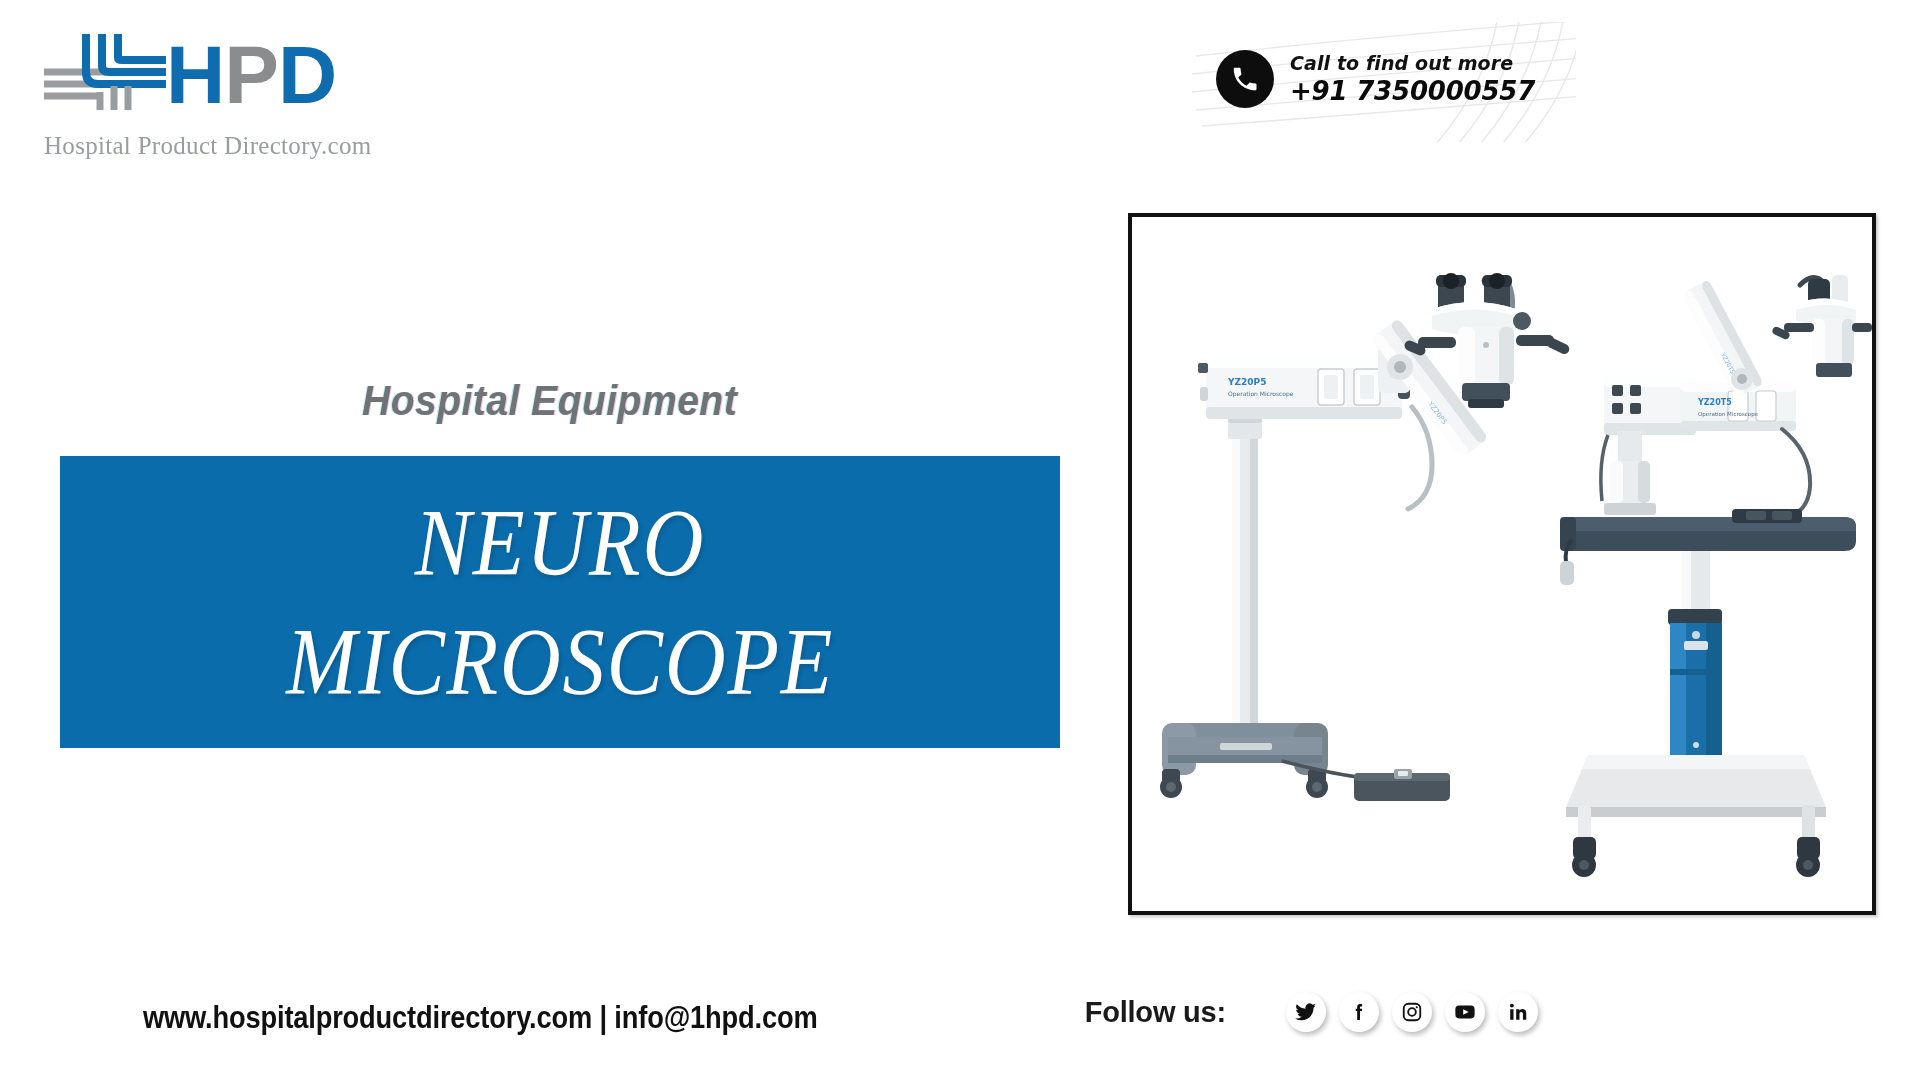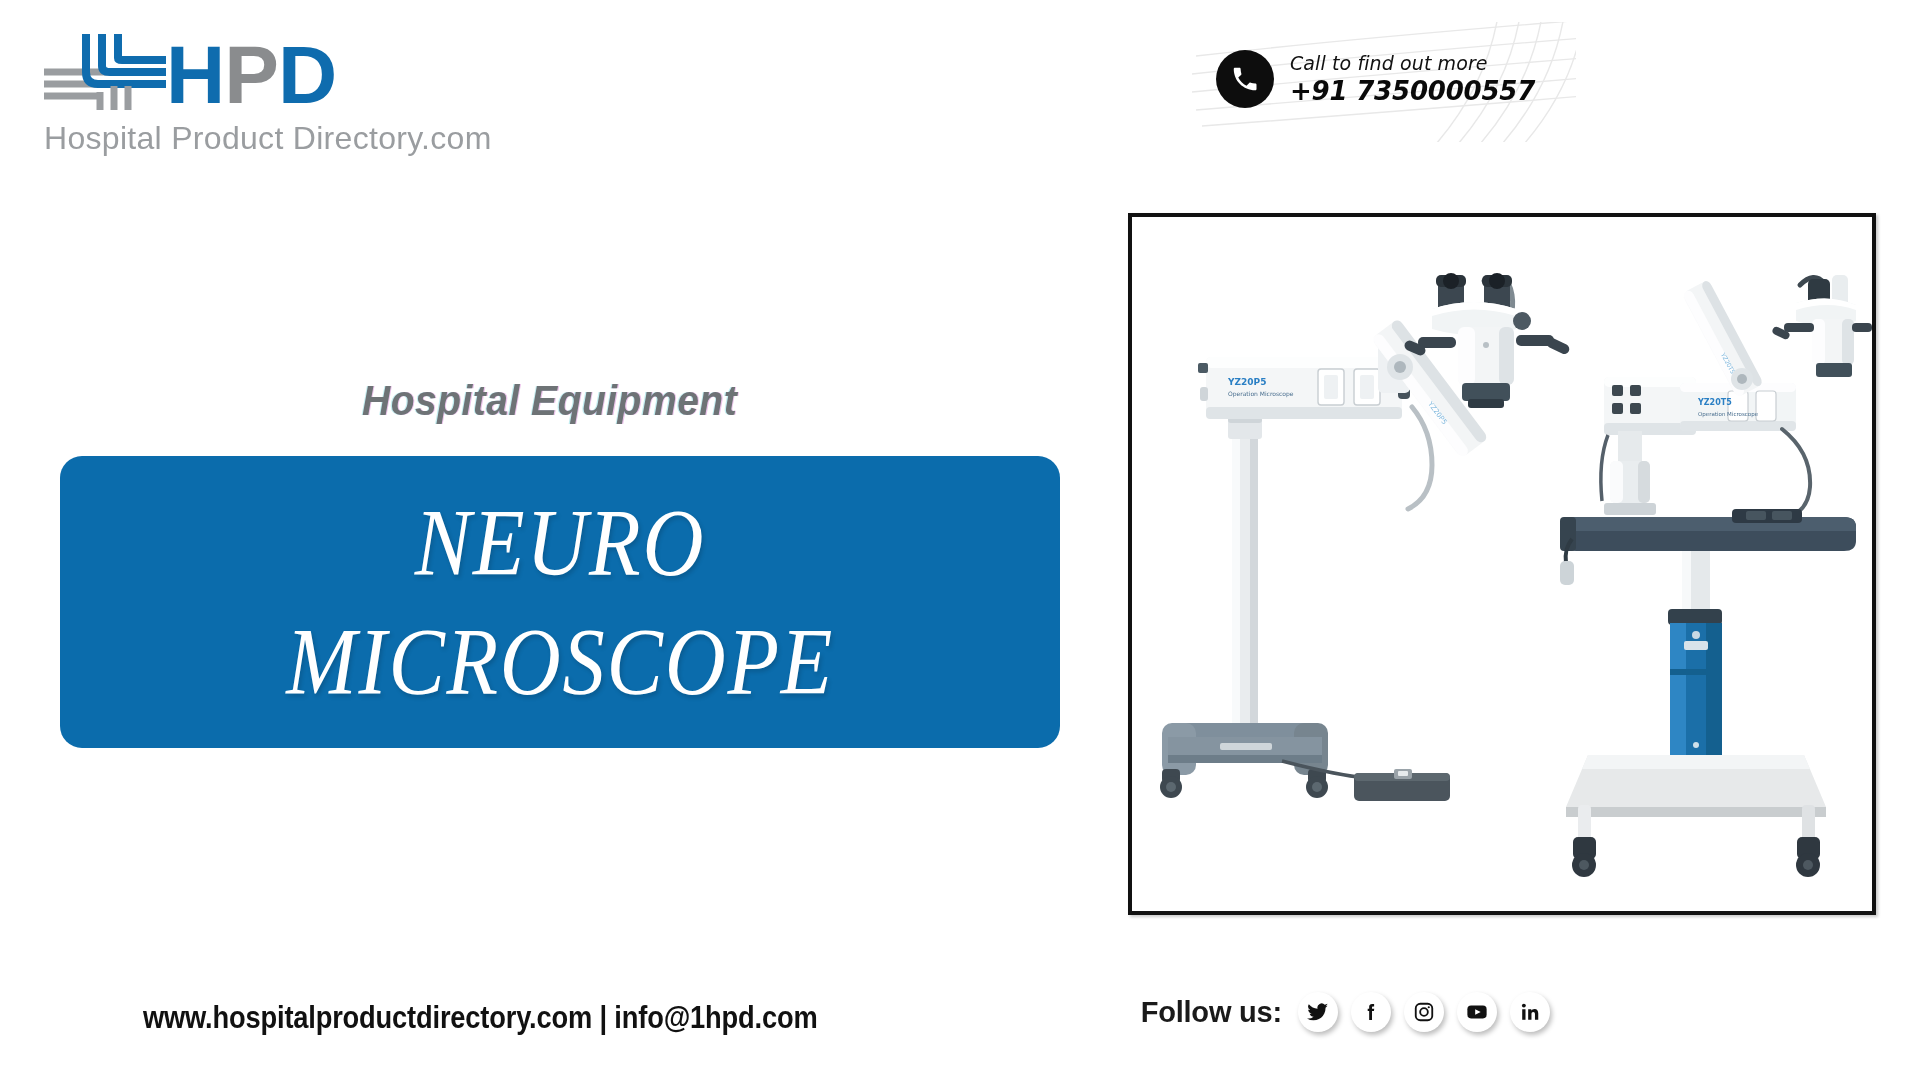--- a/index.html
+++ b/index.html
@@ -40,25 +40,25 @@
     font-size: 82px;
     letter-spacing: -1px;
     line-height: 0.95;
     margin-left: -4px;
     white-space: nowrap;
   }
   .logo-word .lw-h { color: #0f6cae; }
   .logo-word .lw-p { color: #8a8c8e; }
   .logo-word .lw-d { color: #0f6cae; }
   .logo-tagline {
-    font-family: Liberation Sans, sans-serif;
-    font-size: 32px;
+    font-family: Liberation Serif, serif;
+    font-size: 25px;
     color: #9a9da0;
     letter-spacing: 0.3px;
-    margin-top: 6px;
+    margin-top: 18px;
     margin-left: 2px;
     white-space: nowrap;
   }
 
   
   .call-block {
     position: absolute;
     right: 20px; top: 22px;
     width: 390px; height: 120px;
   }
@@ -79,21 +79,21 @@
     width: 58px; height: 58px;
     border-radius: 50%;
     background: #0d0d0d;
     display: flex; align-items: center; justify-content: center;
     flex: 0 0 58px;
   }
   .call-text { margin-left: 16px; }
   .call-label {
     font-family: "DejaVu Sans", sans-serif;
     font-style: italic;
-    font-weight: 400;
+    font-weight: 700;
     font-size: 19px;
     color: #111111;
     letter-spacing: 0.1px;
     white-space: nowrap;
   }
   .call-number {
     font-family: "DejaVu Sans", sans-serif;
     font-style: italic;
     font-weight: 700;
     font-size: 26px;
@@ -121,21 +121,20 @@
 
   .title-banner {
     position: absolute;
     left: 60px; top: 456px;
     width: 1000px; height: 292px;
     background: #0b6cac;
     display: flex;
     flex-direction: column;
     align-items: center;
     justify-content: center;
-    border-radius: 22px;
   }
   .title-line {
     font-family: "Liberation Serif", "DejaVu Serif", serif;
     font-style: italic;
     font-weight: 400;
     font-size: 96px;
     line-height: 1.24;
     color: #ffffff;
     letter-spacing: 2px;
     transform: scaleX(0.88);
@@ -163,23 +162,24 @@
     font-weight: 700;
     font-size: 31px;
     color: #111111;
     letter-spacing: -0.2px;
     transform: scaleX(0.88);
     transform-origin: left center;
     white-space: nowrap;
   }
   .follow-block {
     position: absolute;
-    right: 46px; top: 992px;
+    right: 58px; top: 992px;
     display: flex;
     align-items: center;
+    gap: 44px;
   }
   .follow-label {
     font-family: "Liberation Sans", sans-serif;
     font-weight: 700;
     font-size: 29px;
     color: #1a1a1a;
     letter-spacing: -0.2px;
     margin-right: 16px;
     white-space: nowrap;
   }

